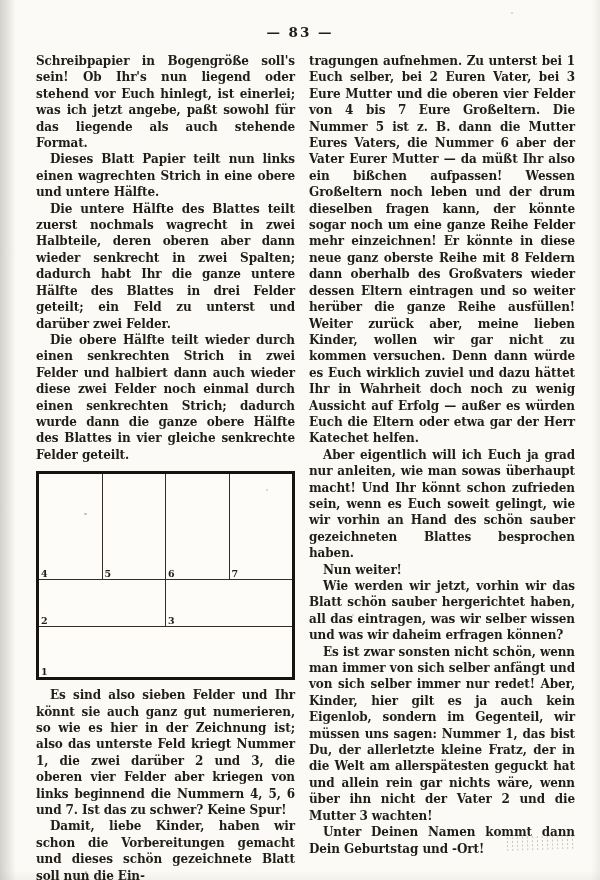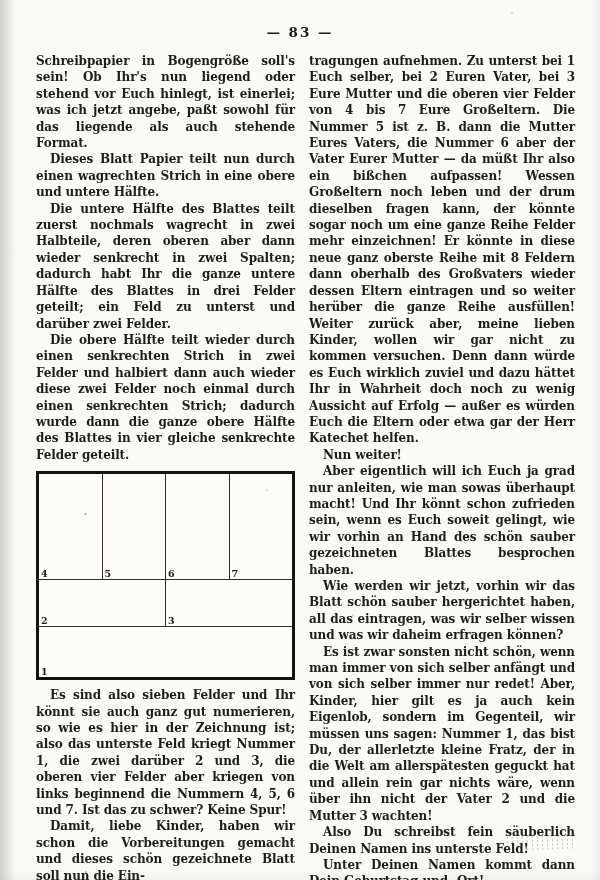--- a/index.html
+++ b/index.html
@@ -80,21 +80,21 @@
 <body>
 
 <div class="page">
 
   <div class="header">— 83 —</div>
 
   <div class="content">
 
     <div class="col col-left">
       <p class="para flush">Schreibpapier in Bogengröße soll's sein! Ob Ihr's nun liegend oder stehend vor Euch hinlegt, ist einerlei; was ich jetzt angebe, paßt sowohl für das liegende als auch stehende Format.</p>
-      <p class="para">Dieses Blatt Papier teilt nun durch einen wagrechten Strich in eine obere und untere Hälfte.</p>
+      <p class="para">Dieses Blatt Papier teilt nun links einen wagrechten Strich in eine obere und untere Hälfte.</p>
       <p class="para">Die untere Hälfte des Blattes teilt zuerst nochmals wagrecht in zwei Halbteile, deren oberen aber dann wieder senkrecht in zwei Spalten; dadurch habt Ihr die ganze untere Hälfte des Blattes in drei Felder geteilt; ein Feld zu unterst und darüber zwei Felder.</p>
       <p class="para">Die obere Hälfte teilt wieder durch einen senkrechten Strich in zwei Felder und halbiert dann auch wieder diese zwei Felder noch einmal durch einen senkrechten Strich; dadurch wurde dann die ganze obere Hälfte des Blattes in vier gleiche senkrechte Felder geteilt.</p>
 
       <div class="diagram">
         <div class="d-row d-top">
           <div class="d-cell">
             <span class="d-num">4</span>
           </div>
           <div class="d-cell">
             <span class="d-num">5</span>
@@ -120,25 +120,24 @@
           </div>
         </div>
       </div>
 
       <p class="para">Es sind also sieben Felder und Ihr könnt sie auch ganz gut numerieren, so wie es hier in der Zeichnung ist; also das unterste Feld kriegt Nummer 1, die zwei darüber 2 und 3, die oberen vier Felder aber kriegen von links beginnend die Nummern 4, 5, 6 und 7. Ist das zu schwer? Keine Spur!</p>
       <p class="para">Damit, liebe Kinder, haben wir schon die Vorbereitungen gemacht und dieses schön gezeichnete Blatt soll nun die Ein-</p>
     </div>
 
     <div class="col col-right">
       <p class="para flush">tragungen aufnehmen. Zu unterst bei 1 Euch selber, bei 2 Euren Vater, bei 3 Eure Mutter und die oberen vier Felder von 4 bis 7 Eure Großeltern. Die Nummer 5 ist z. B. dann die Mutter Eures Vaters, die Nummer 6 aber der Vater Eurer Mutter — da müßt Ihr also ein bißchen aufpassen! Wessen Großeltern noch leben und der drum dieselben fragen kann, der könnte sogar noch um eine ganze Reihe Felder mehr einzeichnen! Er könnte in diese neue ganz oberste Reihe mit 8 Feldern dann oberhalb des Großvaters wieder dessen Eltern eintragen und so weiter herüber die ganze Reihe ausfüllen! Weiter zurück aber, meine lieben Kinder, wollen wir gar nicht zu kommen versuchen. Denn dann würde es Euch wirklich zuviel und dazu hättet Ihr in Wahrheit doch noch zu wenig Aussicht auf Erfolg — außer es würden Euch die Eltern oder etwa gar der Herr Katechet helfen.</p>
+      <p class="para">Aber eigentlich will ich Euch ja grad nur anleiten, wie man sowas überhaupt macht! Und Ihr könnt schon zufrieden sein, wenn es Euch soweit gelingt, wie wir vorhin an Hand des schön sauber gezeichneten Blattes besprochen haben.</p>
       <p class="para">Nun weiter!</p>
-      <p class="para">Aber eigentlich will ich Euch ja grad nur anleiten, wie man sowas überhaupt macht! Und Ihr könnt schon zufrieden sein, wenn es Euch soweit gelingt, wie wir vorhin an Hand des schön sauber gezeichneten Blattes besprochen haben.</p>
       <p class="para">Wie werden wir jetzt, vorhin wir das Blatt schön sauber hergerichtet haben, all das eintragen, was wir selber wissen und was wir daheim erfragen können?</p>
       <p class="para">Es ist zwar sonsten nicht schön, wenn man immer von sich selber anfängt und von sich selber immer nur redet! Aber, Kinder, hier gilt es ja auch kein Eigenlob, sondern im Gegenteil, wir müssen uns sagen: Nummer 1, das bist Du, der allerletzte kleine Fratz, der in die Welt am allerspätesten geguckt hat und allein rein gar nichts wäre, wenn über ihn nicht der Vater 2 und die Mutter 3 wachten!</p>
-      <p class="para">Also Du schreibst fein säuberlich Deinen Namen ins unterste Feld!</p>
       <p class="para">Unter Deinen Namen kommt dann Dein Geburtstag und -Ort!</p>
     </div>
 
   </div>
 
   <span class="speck sp1"></span>
   <span class="speck sp2"></span>
   <span class="speck sp3"></span>
   <span class="speck sp4"></span>
   <span class="speck sp5"></span>

